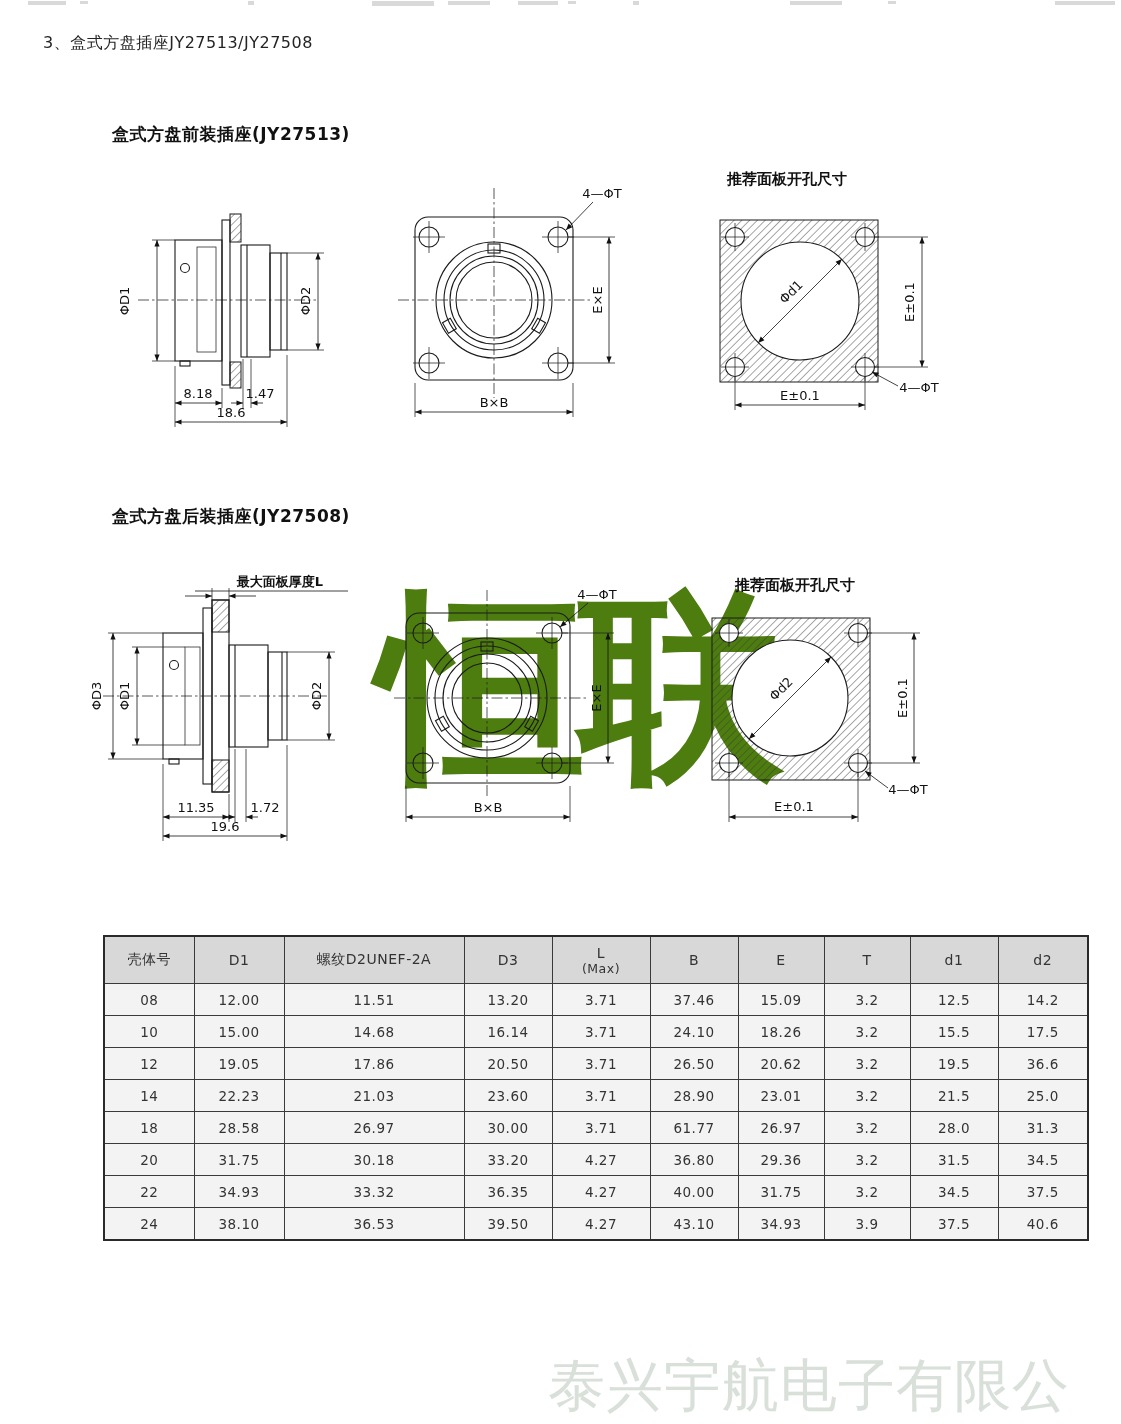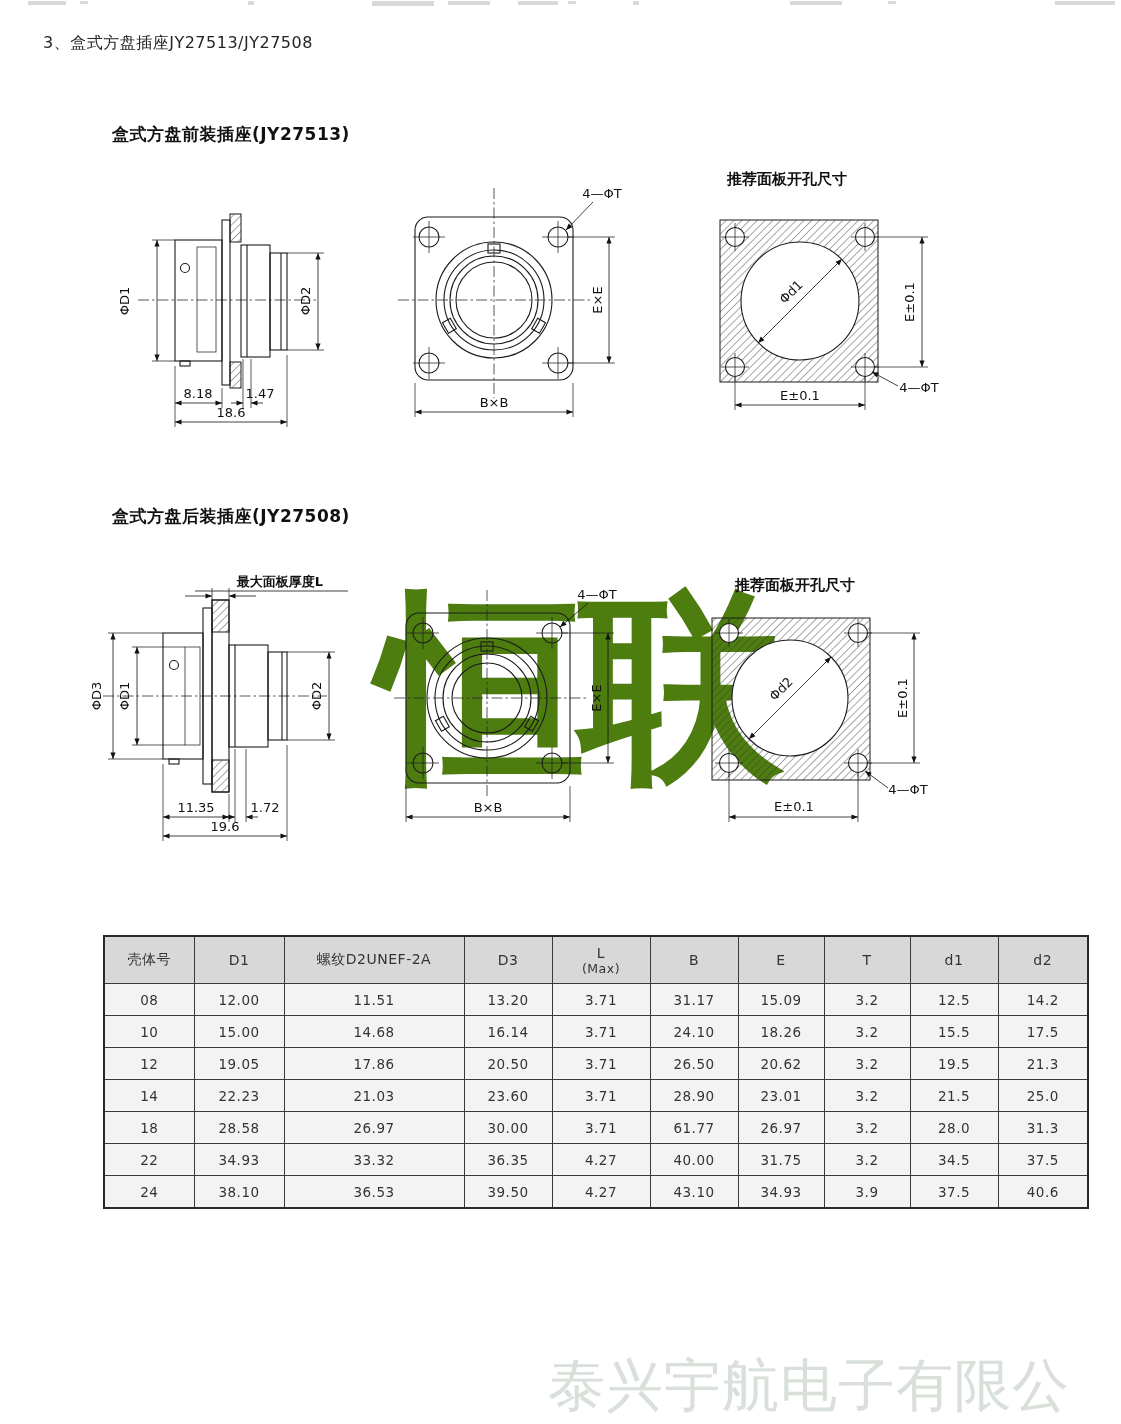--- a/index.html
+++ b/index.html
@@ -350,21 +350,21 @@
         <th>d2</th>
       </tr>
     </thead>
     <tbody>
       <tr>
         <td>08</td>
           <td>12.00</td>
           <td>11.51</td>
           <td>13.20</td>
           <td>3.71</td>
-          <td>31.17</td>
+          <td>37.46</td>
           <td>15.09</td>
           <td>3.2</td>
           <td>12.5</td>
           <td>14.2</td>
       </tr>
       <tr>
         <td>10</td>
           <td>15.00</td>
           <td>14.68</td>
           <td>16.14</td>
@@ -378,21 +378,21 @@
       <tr>
         <td>12</td>
           <td>19.05</td>
           <td>17.86</td>
           <td>20.50</td>
           <td>3.71</td>
           <td>26.50</td>
           <td>20.62</td>
           <td>3.2</td>
           <td>19.5</td>
-          <td>21.3</td>
+          <td>36.6</td>
       </tr>
       <tr>
         <td>14</td>
           <td>22.23</td>
           <td>21.03</td>
           <td>23.60</td>
           <td>3.71</td>
           <td>28.90</td>
           <td>23.01</td>
           <td>3.2</td>
@@ -403,20 +403,32 @@
         <td>18</td>
           <td>28.58</td>
           <td>26.97</td>
           <td>30.00</td>
           <td>3.71</td>
           <td>61.77</td>
           <td>26.97</td>
           <td>3.2</td>
           <td>28.0</td>
           <td>31.3</td>
+      </tr>
+      <tr>
+        <td>20</td>
+          <td>31.75</td>
+          <td>30.18</td>
+          <td>33.20</td>
+          <td>4.27</td>
+          <td>36.80</td>
+          <td>29.36</td>
+          <td>3.2</td>
+          <td>31.5</td>
+          <td>34.5</td>
       </tr>
       <tr>
         <td>22</td>
           <td>34.93</td>
           <td>33.32</td>
           <td>36.35</td>
           <td>4.27</td>
           <td>40.00</td>
           <td>31.75</td>
           <td>3.2</td>

